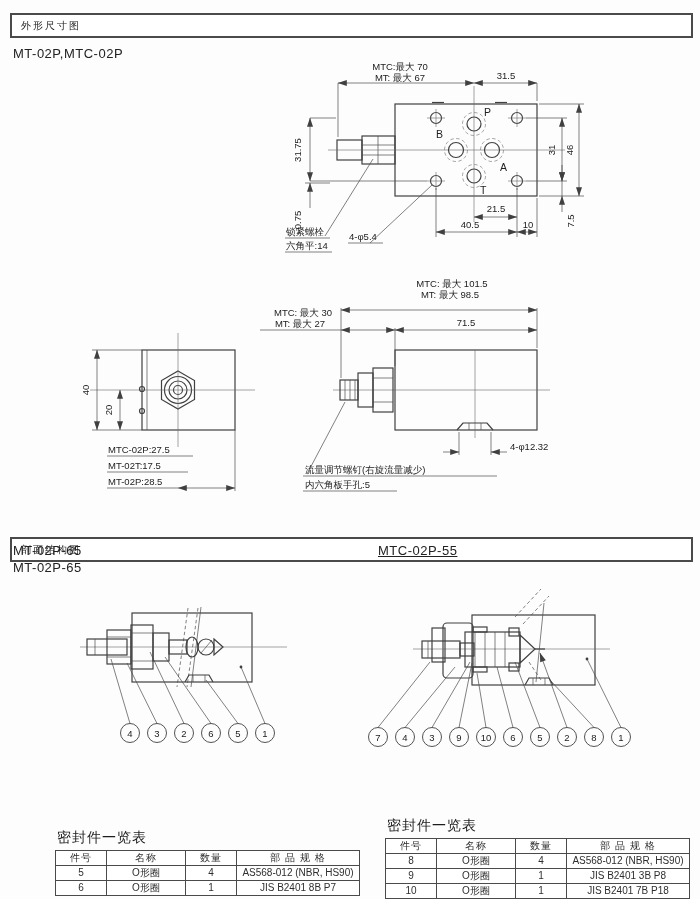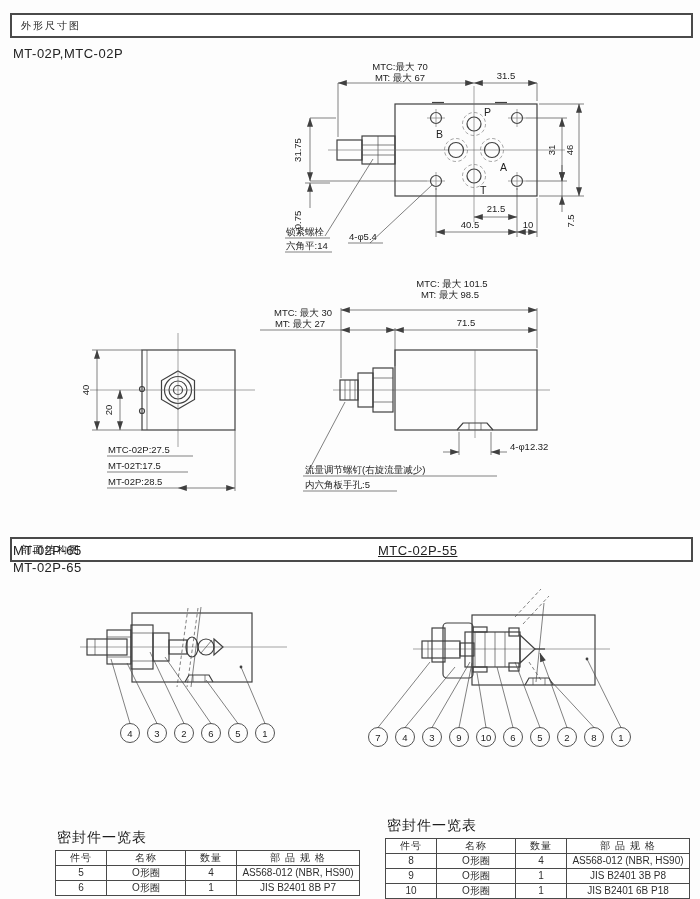--- a/index.html
+++ b/index.html
@@ -401,17 +401,17 @@
     <tr>
       <td>9</td>
       <td>O形圈</td>
       <td>1</td>
       <td>JIS B2401 3B P8</td>
     </tr>
     <tr>
       <td>10</td>
       <td>O形圈</td>
       <td>1</td>
-      <td>JIS B2401 6B P18</td>
+      <td>JIS B2401 7B P18</td>
     </tr>
   </tbody>
     </table>
 </div>
 
 </body></html>

